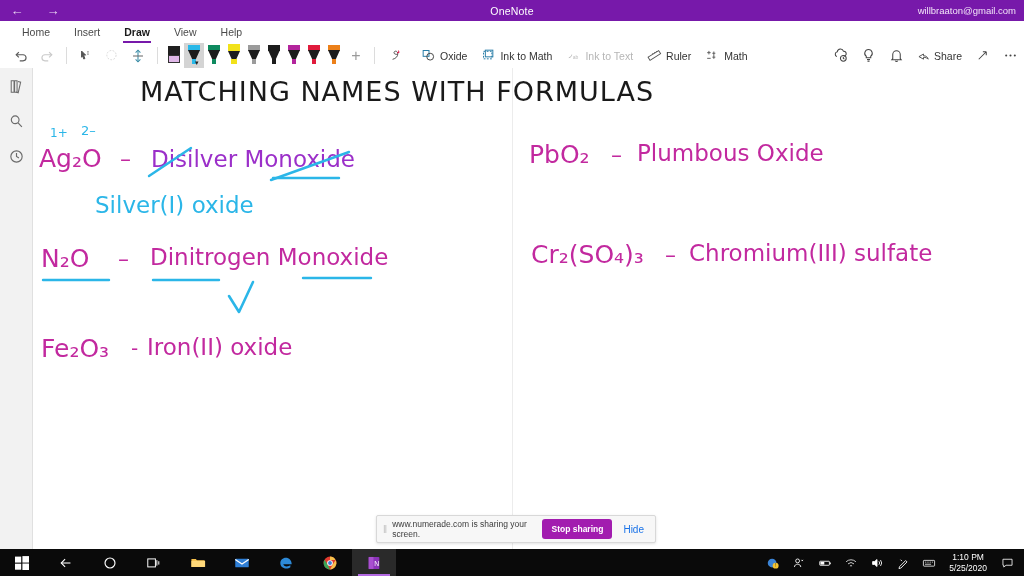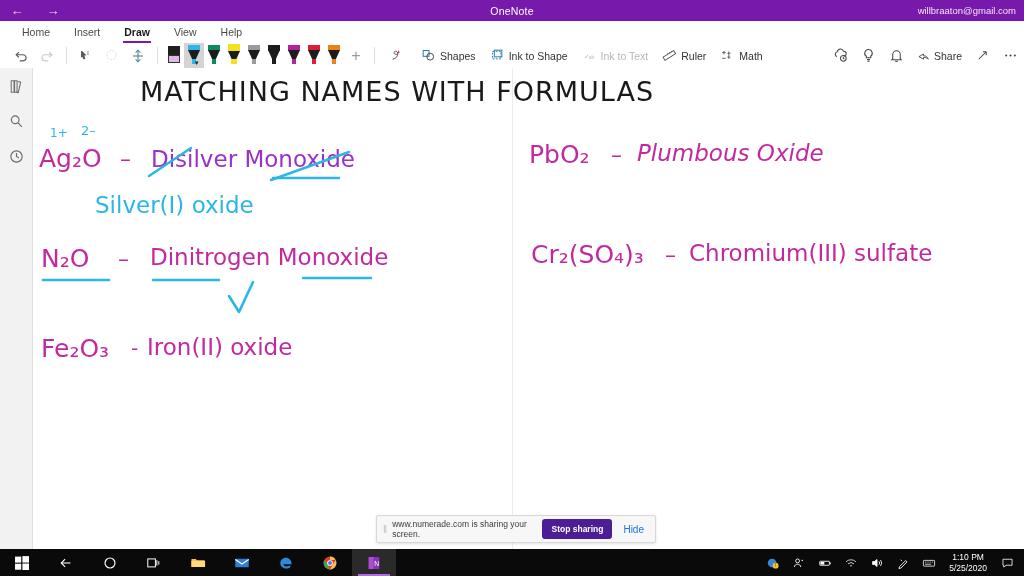--- a/index.html
+++ b/index.html
@@ -131,21 +131,21 @@
   
   .sharebar {
     position: absolute; left: 376px; top: 515px; width: 280px; height: 28px;
     background: #f7f7f7; border: 1px solid #d8d8d8; border-radius: 2px;
     display: flex; align-items: center; padding: 0 6px; gap: 6px;
     box-shadow: 0 1px 3px rgba(0,0,0,.12);
   }
   .sb-grip { color: #bdbdbd; font-size: 10px; letter-spacing: -1px; }
   .sb-text { font-size: 8.5px; color: #3c3c3c; flex: 1; }
   .sb-stop {
-    background: #4c1d95; color: #fff; font-size: 8.5px; font-weight: bold;
+    background: #a21caf; color: #fff; font-size: 8.5px; font-weight: bold;
     border: none; border-radius: 3px; padding: 5px 9px; cursor: default;
   }
   .sb-hide { color: #1a73e8; font-size: 10px; padding: 0 5px; cursor: default; }
 
   
   .taskbar {
     position: absolute; left: 0; top: 549px; width: 1024px; height: 27px;
     background: #0a0a0a; display: flex; align-items: center;
   }
   .tb-left { display: flex; align-items: center; height: 27px; }
@@ -334,29 +334,29 @@
           <path d="M12.6 3.1l.6 2.4-2.4.3" stroke="#d14"></path>
         </svg>
         <span></span>
       </div>
 
       <div class="tbtn">
         <svg viewBox="0 0 18 18" width="15" height="15" fill="none" stroke="#2a7ea8" stroke-width="1.2">
           <rect x="2.6" y="3" width="7" height="7"></rect>
             <circle cx="11" cy="10.4" r="4.1" stroke="#4a4a4a"></circle>
         </svg>
-        <span>Shapes</span>
+        <span>Oxide</span>
       </div>
 
       <div class="tbtn">
         <svg viewBox="0 0 18 18" width="15" height="15" fill="none" stroke="#2a7ea8" stroke-width="1.2">
           <rect x="3" y="4" width="10" height="9" stroke-dasharray="2.2 1.6"></rect>
           <rect x="5.2" y="2.6" width="9" height="8"></rect>
         </svg>
-        <span>Ink to Shape</span>
+        <span>Ink to Math</span>
       </div>
 
       <div class="tbtn disabled">
         <svg viewBox="0 0 18 18" width="15" height="15" fill="none" stroke="#bdbdbd" stroke-width="1.2">
           <path d="M3.4 11.6c2.2-.4 3.4-1.8 3.4-3.6"></path>
           <text x="8" y="13" font-size="6" fill="#bdbdbd" stroke="none" font-family="Liberation Sans, sans-serif">ab</text>
         </svg>
         <span>Ink to Text</span>
       </div>
 
@@ -430,21 +430,21 @@
     <svg style="position:absolute; left:190px; top:212px; width:46px; height:40px;">
       <path d="M6 16 L16 32 L30 2" stroke="#2bb6e8" stroke-width="2.6" fill="none" stroke-linecap="round" stroke-linejoin="round"></path>
     </svg>
 
     <div class="ink hand" style="left:8px; top:266px; font-size:25px; color:#c2299f;">Fe₂O₃</div>
     <div class="ink hand" style="left:98px; top:268px; font-size:20px; color:#c2299f;">-</div>
     <div class="ink hand" style="left:114px; top:266px; font-size:23px; color:#c2299f;">Iron(II) oxide</div>
 
     <div class="ink hand" style="left:496px; top:72px; font-size:25px; color:#c2299f;">PbO₂</div>
     <div class="ink hand" style="left:578px; top:74px; font-size:22px; color:#c2299f;">–</div>
-    <div class="ink hand" style="left:604px; top:72px; font-size:23px; color:#c2299f;font-style:italic;">Plumbous Oxide</div>
+    <div class="ink hand" style="left:604px; top:72px; font-size:23px; color:#c2299f;">Plumbous Oxide</div>
 
     <div class="ink hand" style="left:498px; top:172px; font-size:25px; color:#c2299f;text-align:center;">Cr₂(SO₄)₃</div>
     <div class="ink hand" style="left:632px; top:174px; font-size:22px; color:#c2299f;">–</div>
     <div class="ink hand" style="left:656px; top:172px; font-size:23px; color:#c2299f;">Chromium(III) sulfate</div>
   </div>
 
   <div class="sharebar">
     <span class="sb-grip">‖</span>
     <span class="sb-text">www.numerade.com is sharing your screen.</span>
     <button class="sb-stop">Stop sharing</button>

